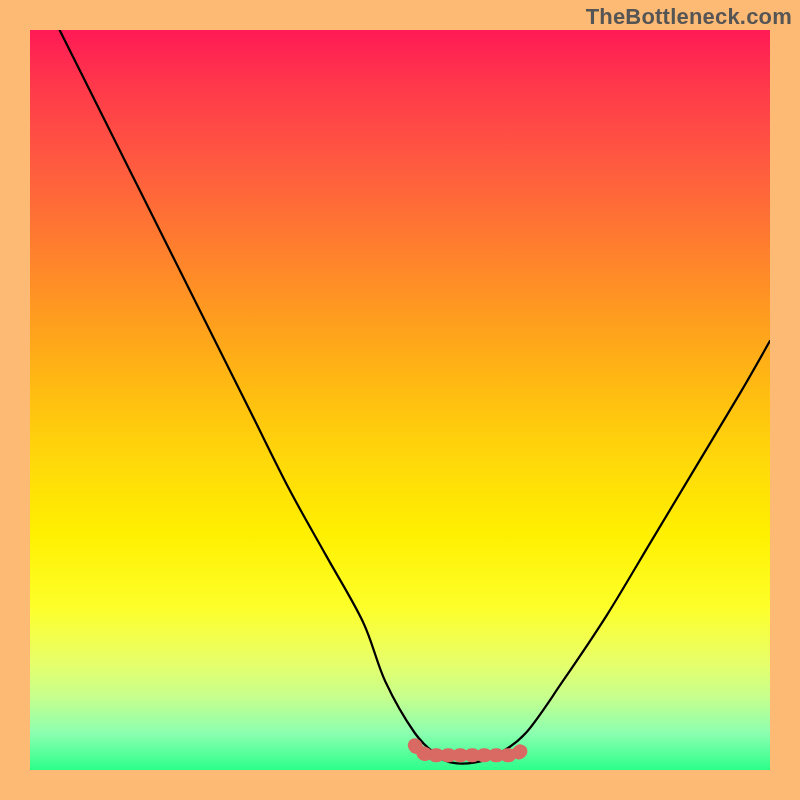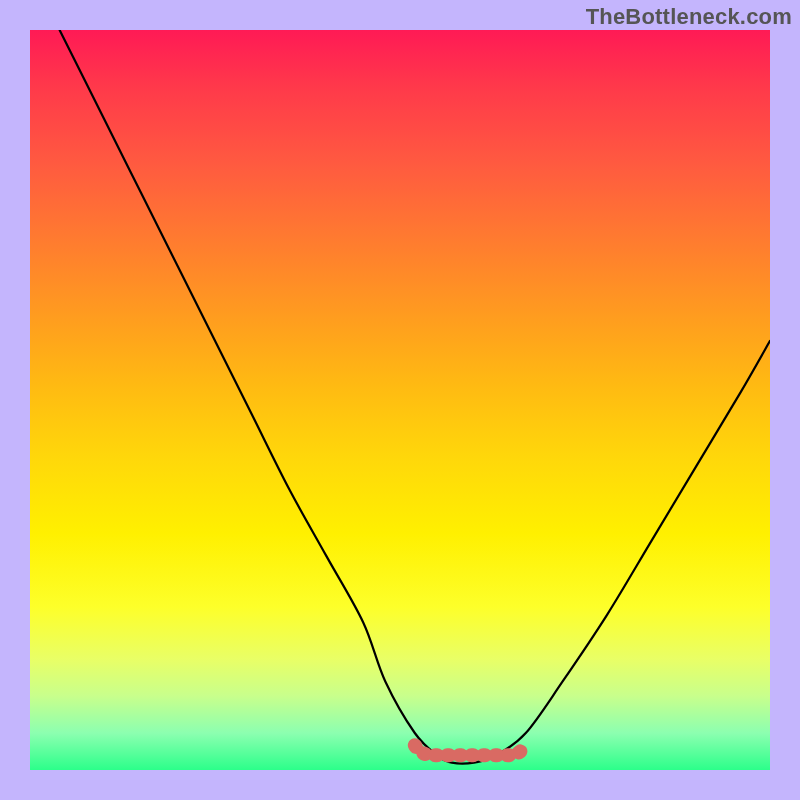--- a/index.html
+++ b/index.html
@@ -7,21 +7,21 @@
     padding: 0;
     width: 800px;
     height: 800px;
     background: #000;
     overflow: hidden;
   }
   .frame {
     position: relative;
     width: 800px;
     height: 800px;
-    background: #c4b5fd;
+    background: #fdba74;
   }
   .plot {
     position: absolute;
     left: 30px;
     top: 30px;
     width: 740px;
     height: 740px;
     background: linear-gradient(to bottom,
       #ff1a55 0%,
       #ff3a4a 8%,

